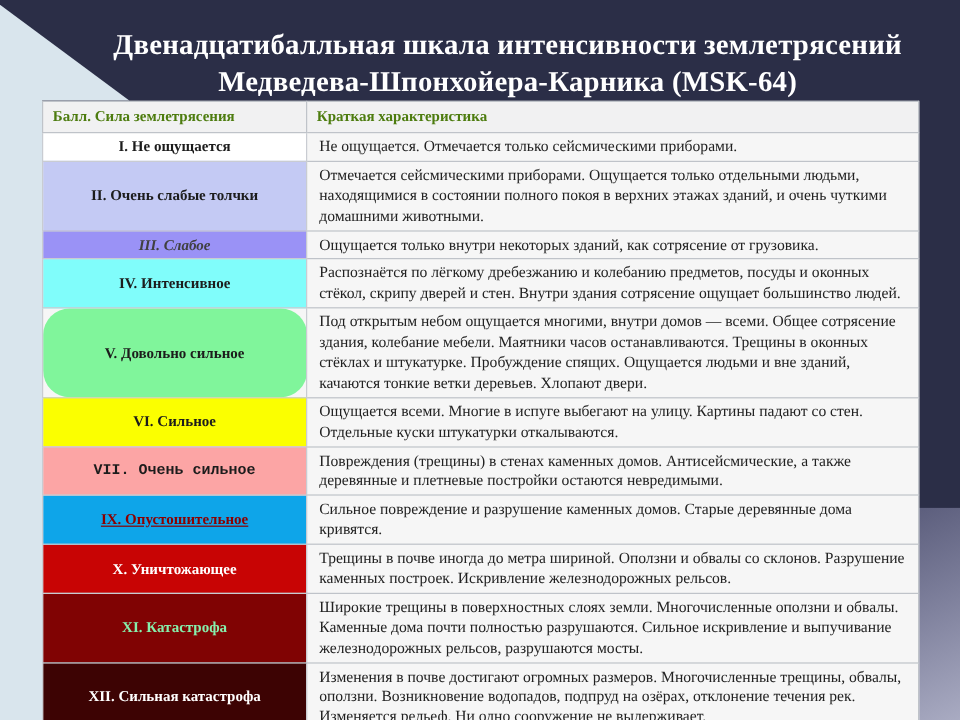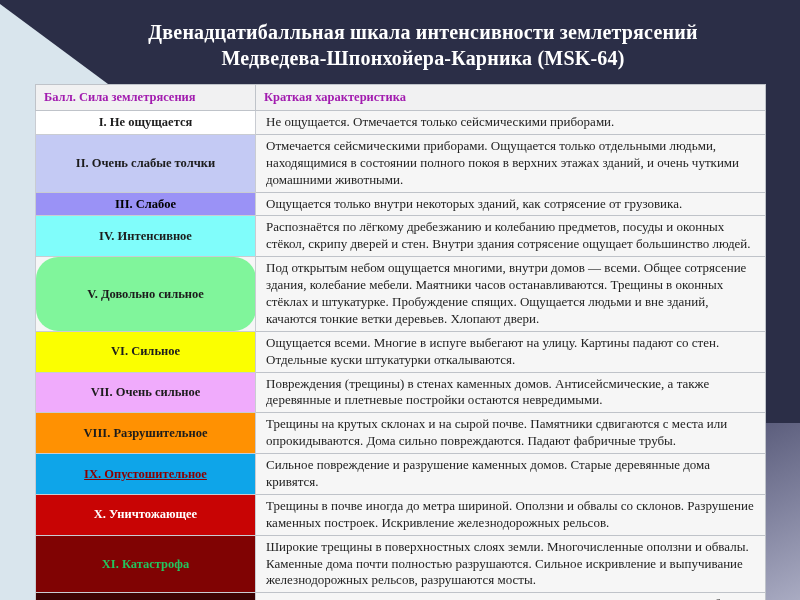--- a/index.html
+++ b/index.html
@@ -20,35 +20,35 @@
   }
   .corner-band {
     position:absolute; left:688px; top:423px; width:112px; height:177px;
     clip-path:polygon(60% 0, 100% 0, 100% 100%, 22% 100%);
     background:linear-gradient(155deg,#4e5070 0%, #7f819d 55%, #a9abc2 100%);
   }
   
   .title {
     position:absolute; left:90px; top:7px; width:666px;
     text-align:center; color:#ffffff; font-weight:bold;
-    font-size:20px; line-height:1.27; letter-spacing:0.2px;
+    font-size:24px; line-height:1.27; letter-spacing:0.2px;
   }
   .title span { display:block; }
   
   table.msk {
     position:absolute; left:35px; top:84px; width:731px;
     border-collapse:collapse; background:#f6f6f6;
     font-size:13px; color:#222;
   }
   table.msk th, table.msk td {
     border:1px solid #bfc3c9; vertical-align:middle;
   }
   table.msk thead th {
     background:#f1f1f2; font-weight:bold; text-align:left;
-    font-size:12.5px; color:#a21caf; padding:5px 8px;
+    font-size:12.5px; color:#4d7c0f; padding:5px 8px;
   }
   table.msk th.grade {
     width:203px; font-weight:bold; text-align:center;
     font-size:12.5px; padding:3px 8px; border-color:#c9ccd2;
   }
   table.msk td.desc {
     padding:3px 10px; line-height:1.3; color:#222222; background:#f6f6f6;
   }
 </style>
 </head>
@@ -76,53 +76,49 @@
     <tbody>
         <tr>
           <th class="grade" style="background: rgb(255, 255, 255); color: rgb(28, 28, 28);">I. Не ощущается</th>
           <td class="desc">Не ощущается. Отмечается только сейсмическими приборами.</td>
         </tr>
         <tr>
           <th class="grade" style="background: rgb(196, 202, 244); color: rgb(28, 28, 28);">II. Очень слабые толчки</th>
           <td class="desc">Отмечается сейсмическими приборами. Ощущается только отдельными людьми, находящимися в состоянии полного покоя в верхних этажах зданий, и очень чуткими домашними животными.</td>
         </tr>
         <tr>
-          <th class="grade" style="background: rgb(154, 146, 246); color: #000000;">III. Слабое</th>
+          <th class="grade" style="background: rgb(154, 146, 246); color: #404040; font-style: italic;">III. Слабое</th>
           <td class="desc">Ощущается только внутри некоторых зданий, как сотрясение от грузовика.</td>
         </tr>
         <tr>
           <th class="grade" style="background: rgb(128, 253, 251); color: rgb(28, 28, 28);">IV. Интенсивное</th>
           <td class="desc">Распознаётся по лёгкому дребезжанию и колебанию предметов, посуды и оконных стёкол, скрипу дверей и стен. Внутри здания сотрясение ощущает большинство людей.</td>
         </tr>
         <tr>
           <th class="grade" style="background: rgb(128, 245, 155); color: rgb(28, 28, 28); border-radius: 22px;">V. Довольно сильное</th>
           <td class="desc">Под открытым небом ощущается многими, внутри домов — всеми. Общее сотрясение здания, колебание мебели. Маятники часов останавливаются. Трещины в оконных стёклах и штукатурке. Пробуждение спящих. Ощущается людьми и вне зданий, качаются тонкие ветки деревьев. Хлопают двери.</td>
         </tr>
         <tr>
           <th class="grade" style="background: rgb(251, 255, 0); color: rgb(28, 28, 28);">VI. Сильное</th>
           <td class="desc">Ощущается всеми. Многие в испуге выбегают на улицу. Картины падают со стен. Отдельные куски штукатурки откалываются.</td>
         </tr>
         <tr>
-          <th class="grade" style="background: #f0abfc; color: rgb(28, 28, 28);">VII. Очень сильное</th>
+          <th class="grade" style="background: #fca5a5; color: rgb(28, 28, 28); font-family: Liberation Mono, monospace;">VII. Очень сильное</th>
           <td class="desc">Повреждения (трещины) в стенах каменных домов. Антисейсмические, а также деревянные и плетневые постройки остаются невредимыми.</td>
-        </tr>
-        <tr>
-          <th class="grade" style="background: rgb(255, 145, 2); color: rgb(28, 28, 28);">VIII. Разрушительное</th>
-          <td class="desc">Трещины на крутых склонах и на сырой почве. Памятники сдвигаются с места или опрокидываются. Дома сильно повреждаются. Падают фабричные трубы.</td>
         </tr>
         <tr>
           <th class="grade" style="background: #0ea5e9; color: rgb(139, 0, 0); text-decoration: underline;">IX. Опустошительное</th>
           <td class="desc">Сильное повреждение и разрушение каменных домов. Старые деревянные дома кривятся.</td>
         </tr>
         <tr>
           <th class="grade" style="background: rgb(200, 4, 4); color: rgb(255, 255, 255);">X. Уничтожающее</th>
           <td class="desc">Трещины в почве иногда до метра шириной. Оползни и обвалы со склонов. Разрушение каменных построек. Искривление железнодорожных рельсов.</td>
         </tr>
         <tr>
-          <th class="grade" style="background: rgb(128, 3, 3); color: #22c55e; margin-top: 48px;">XI. Катастрофа</th>
+          <th class="grade" style="background: rgb(128, 3, 3); color: #86efac; margin-top: 48px;">XI. Катастрофа</th>
           <td class="desc">Широкие трещины в поверхностных слоях земли. Многочисленные оползни и обвалы. Каменные дома почти полностью разрушаются. Сильное искривление и выпучивание железнодорожных рельсов, разрушаются мосты.</td>
         </tr>
         <tr>
           <th class="grade" style="background: rgb(61, 3, 3); color: rgb(255, 255, 255);">XII. Сильная катастрофа</th>
           <td class="desc">Изменения в почве достигают огромных размеров. Многочисленные трещины, обвалы, оползни. Возникновение водопадов, подпруд на озёрах, отклонение течения рек. Изменяется рельеф. Ни одно сооружение не выдерживает.</td>
         </tr>
       </tbody>
   </table>
 </div>
 

